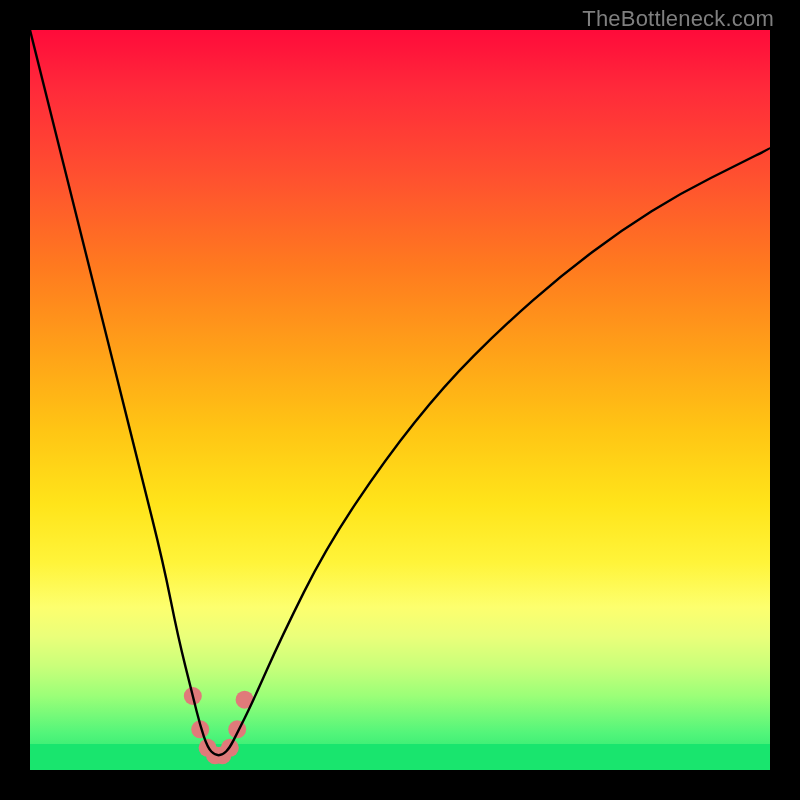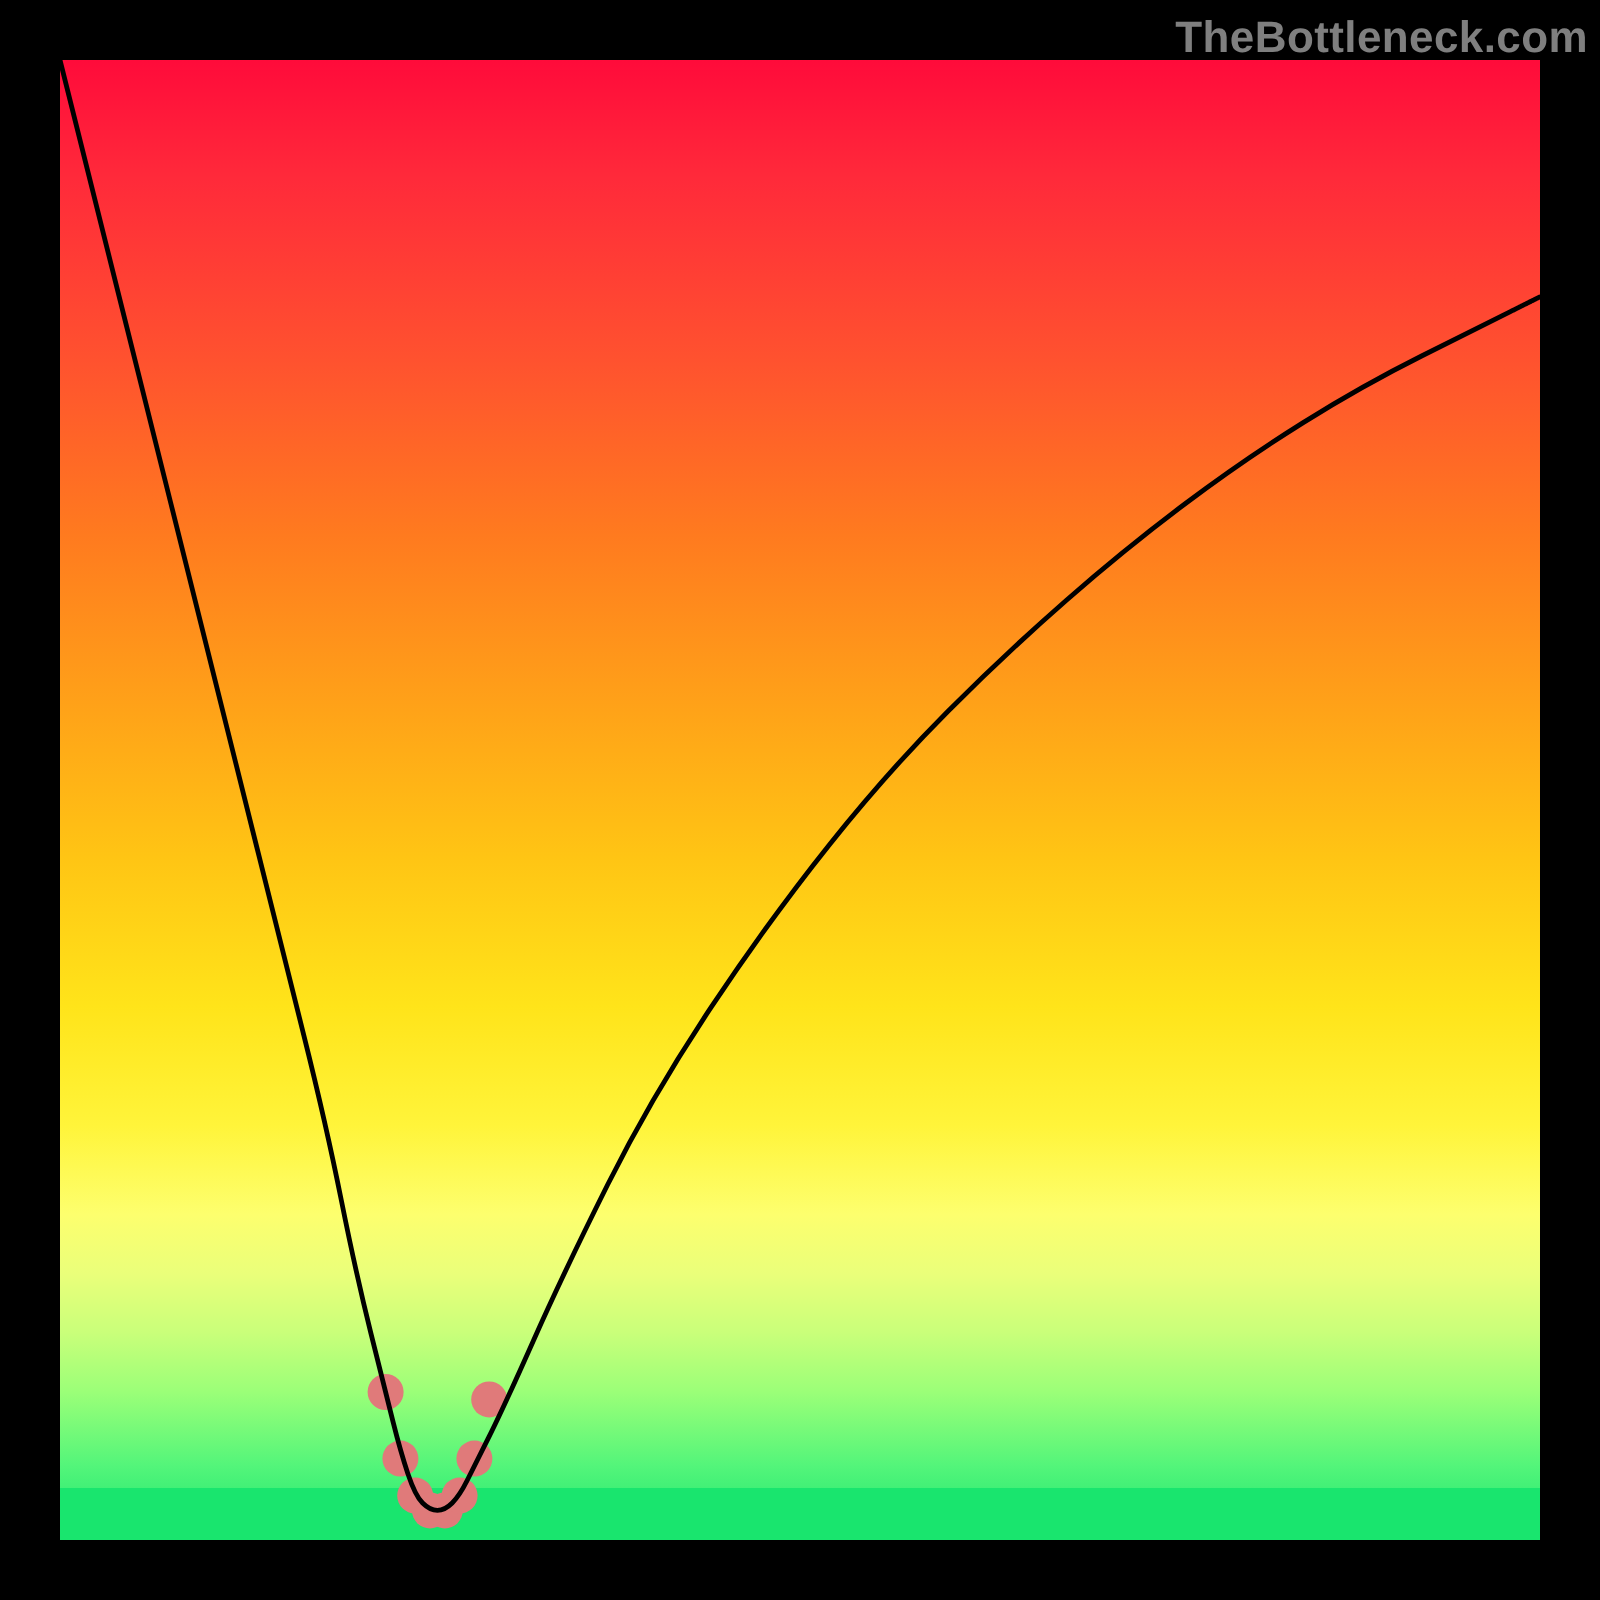--- a/index.html
+++ b/index.html
@@ -36,25 +36,25 @@
     position: absolute;
     left: 0;
     bottom: 0;
     width: 100%;
     height: 26px;
     background: #19e56e;
   }
   .watermark {
     position: absolute;
     top: 6px;
-    right: 6px;
+    right: 26px;
     font-family: Arial, Helvetica, sans-serif;
     font-size: 22px;
     color: #7f7f7f;
-    font-weight: 700;
+    font-weight: 400;
     letter-spacing: 0.2px;
   }
   svg.curve {
     position: absolute;
     left: 0;
     top: 0;
     width: 100%;
     height: 100%;
   }
 </style>

